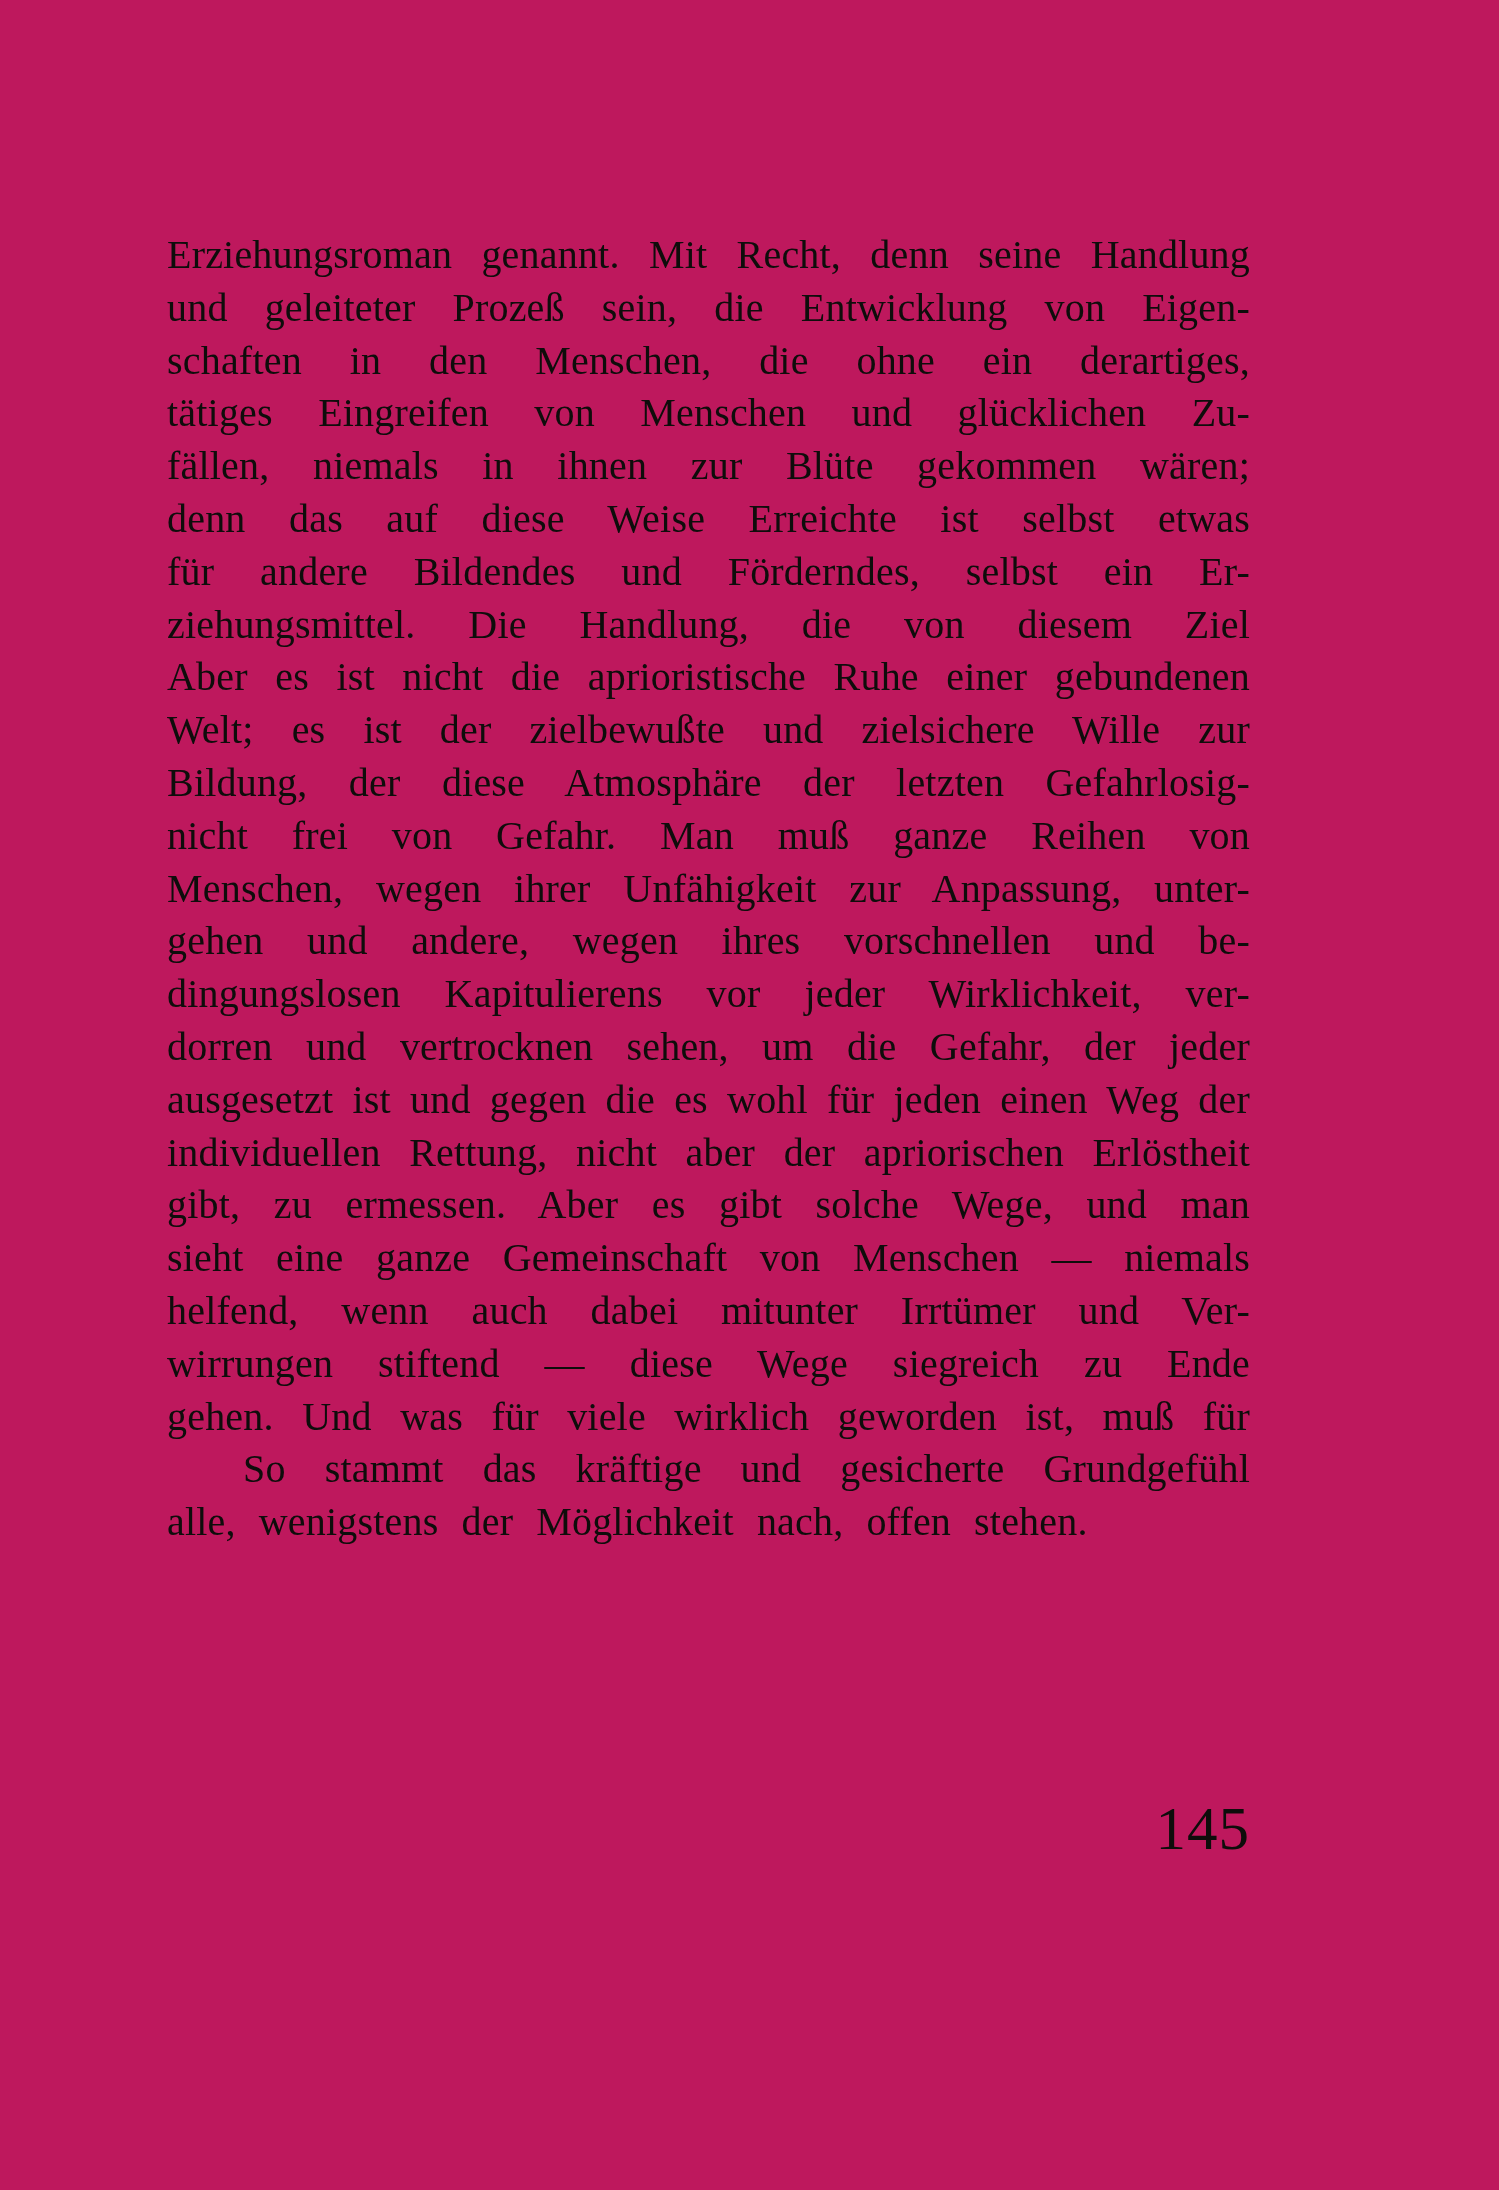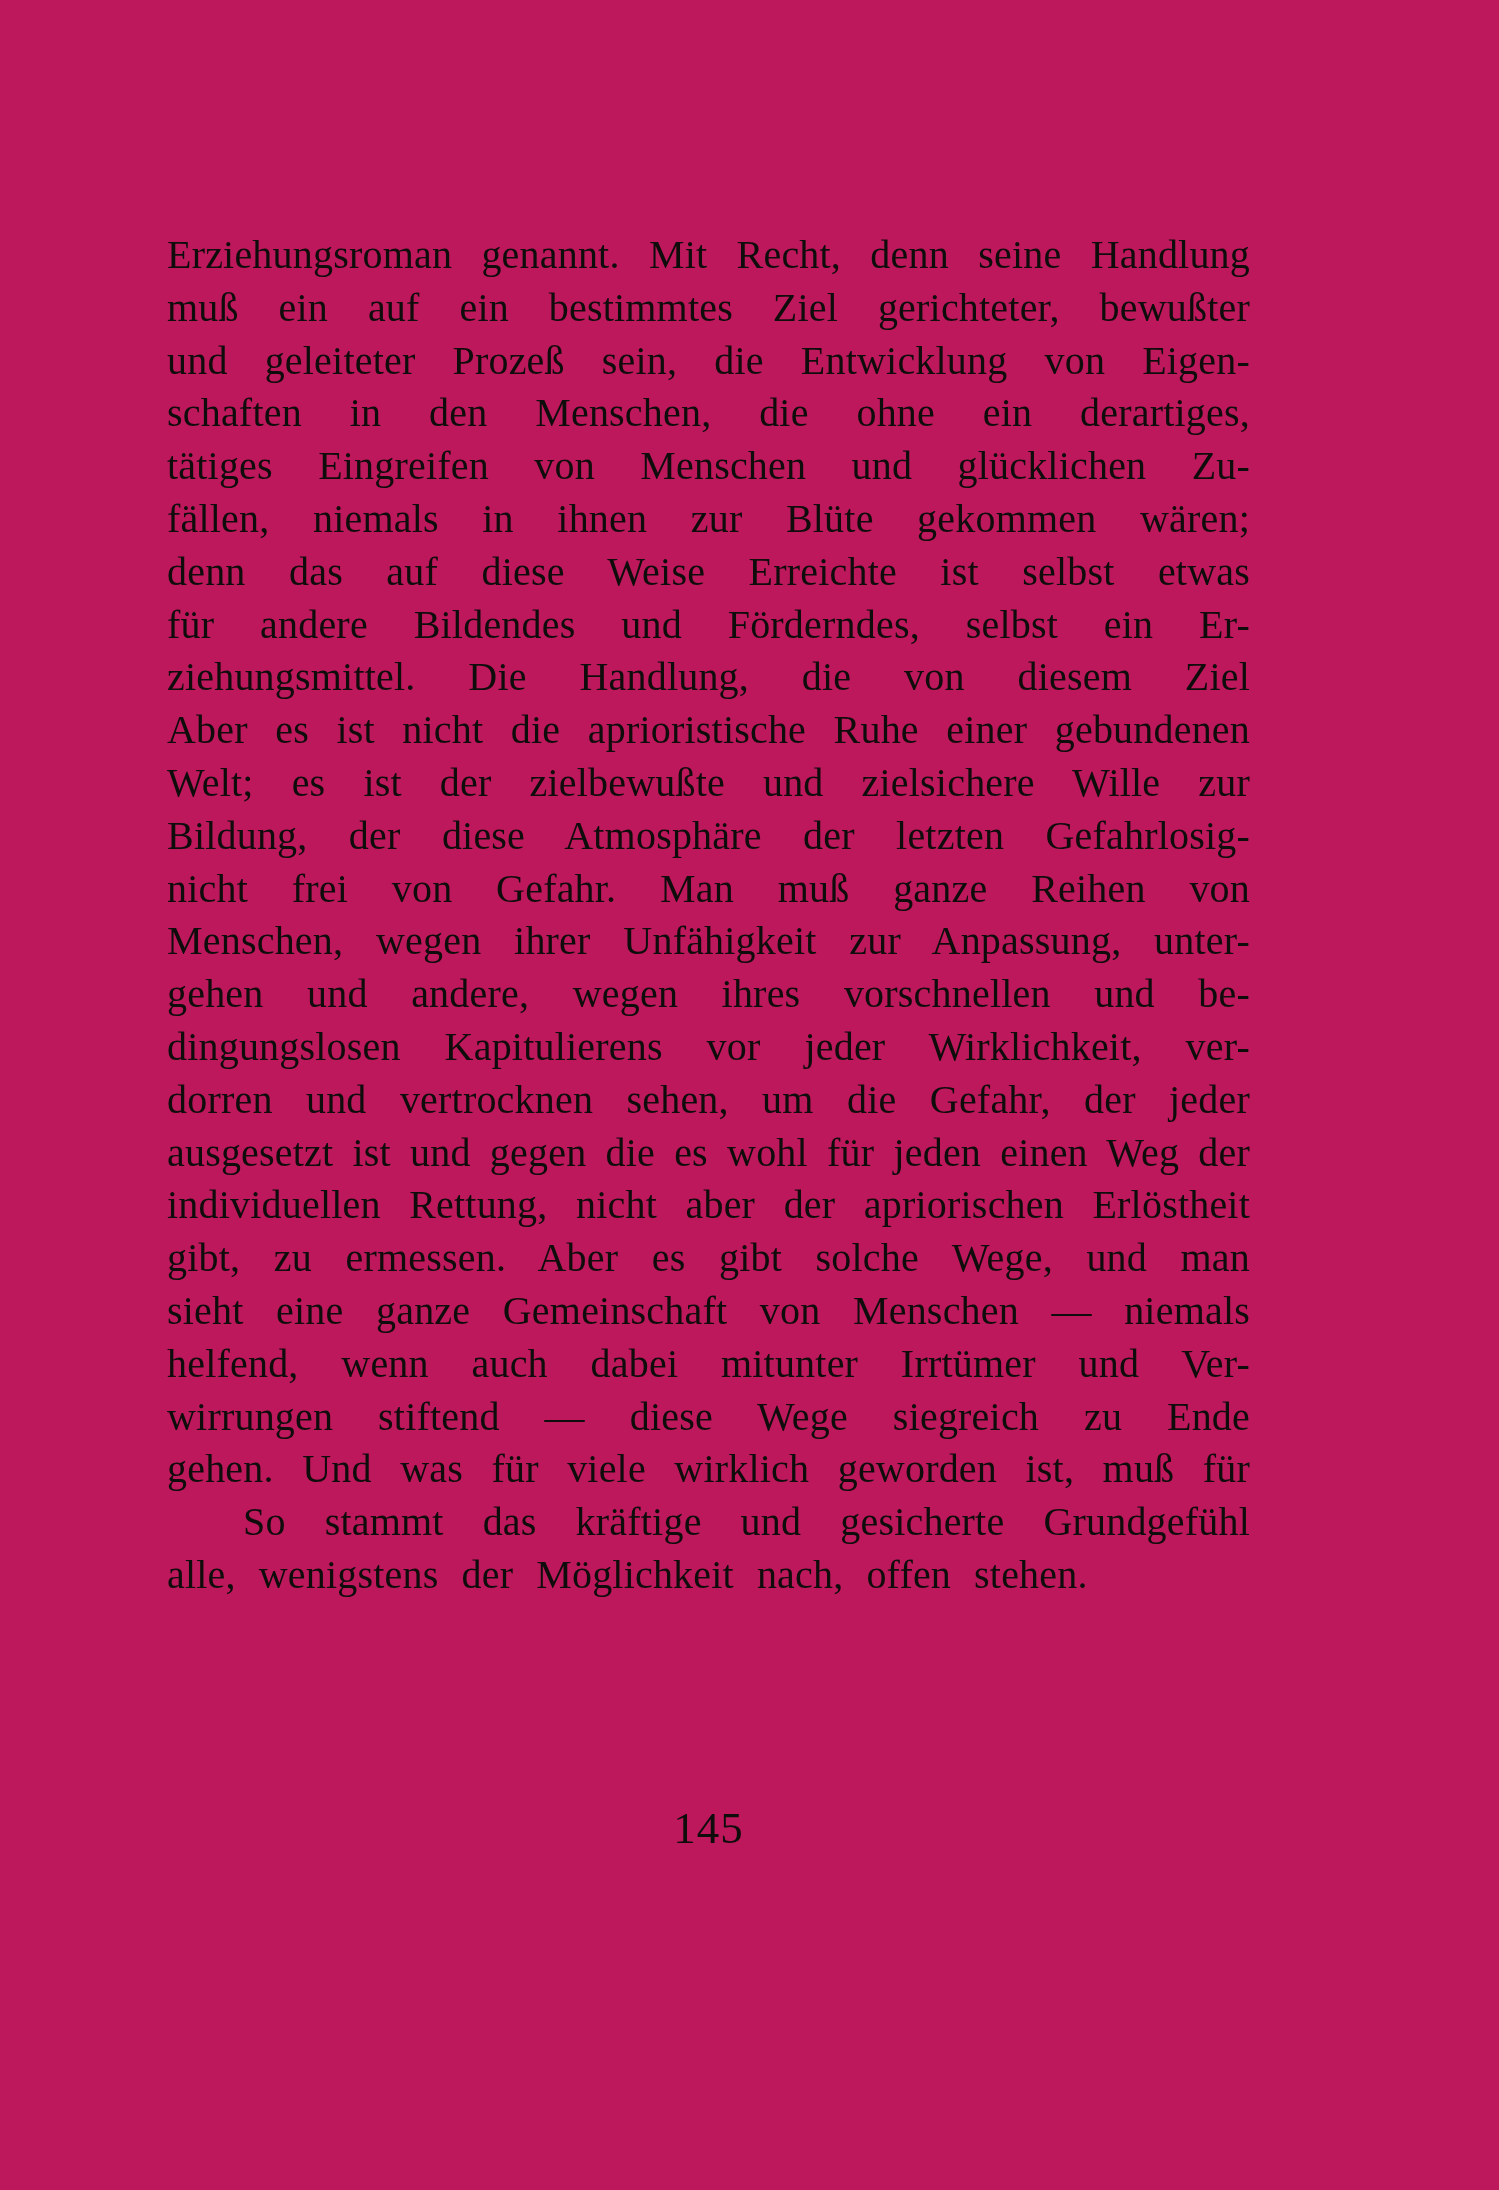--- a/index.html
+++ b/index.html
@@ -41,34 +41,33 @@
   }
   
   .line.indent {
     text-indent: 76px;
   }
   .pageno {
     position: absolute;
     left: 167px;
     top: 1806px;
     width: 1083px;
-    text-align: center;
-    font-size: 45px;
+    text-align: right;
+    font-size: 61px;
     line-height: 45px;
     letter-spacing: 1px;
   }
 </style>
 </head>
 <body>
 
 <div class="page">
 
   <div class="textblock">
     <div class="line">Erziehungsroman genannt. Mit Recht, denn seine Handlung</div>
-    <div class="line">muß ein auf ein bestimmtes Ziel gerichteter, bewußter</div>
     <div class="line">und geleiteter Prozeß sein, die Entwicklung von Eigen-</div>
     <div class="line">schaften in den Menschen, die ohne ein derartiges,</div>
     <div class="line">tätiges Eingreifen von Menschen und glücklichen Zu-</div>
     <div class="line">fällen, niemals in ihnen zur Blüte gekommen wären;</div>
     <div class="line">denn das auf diese Weise Erreichte ist selbst etwas</div>
     <div class="line">für andere Bildendes und Förderndes, selbst ein Er-</div>
     <div class="line">ziehungsmittel. Die Handlung, die von diesem Ziel</div>
     <div class="line">Aber es ist nicht die aprioristische Ruhe einer gebundenen</div>
     <div class="line">Welt; es ist der zielbewußte und zielsichere Wille zur</div>
     <div class="line">Bildung, der diese Atmosphäre der letzten Gefahrlosig-</div>

